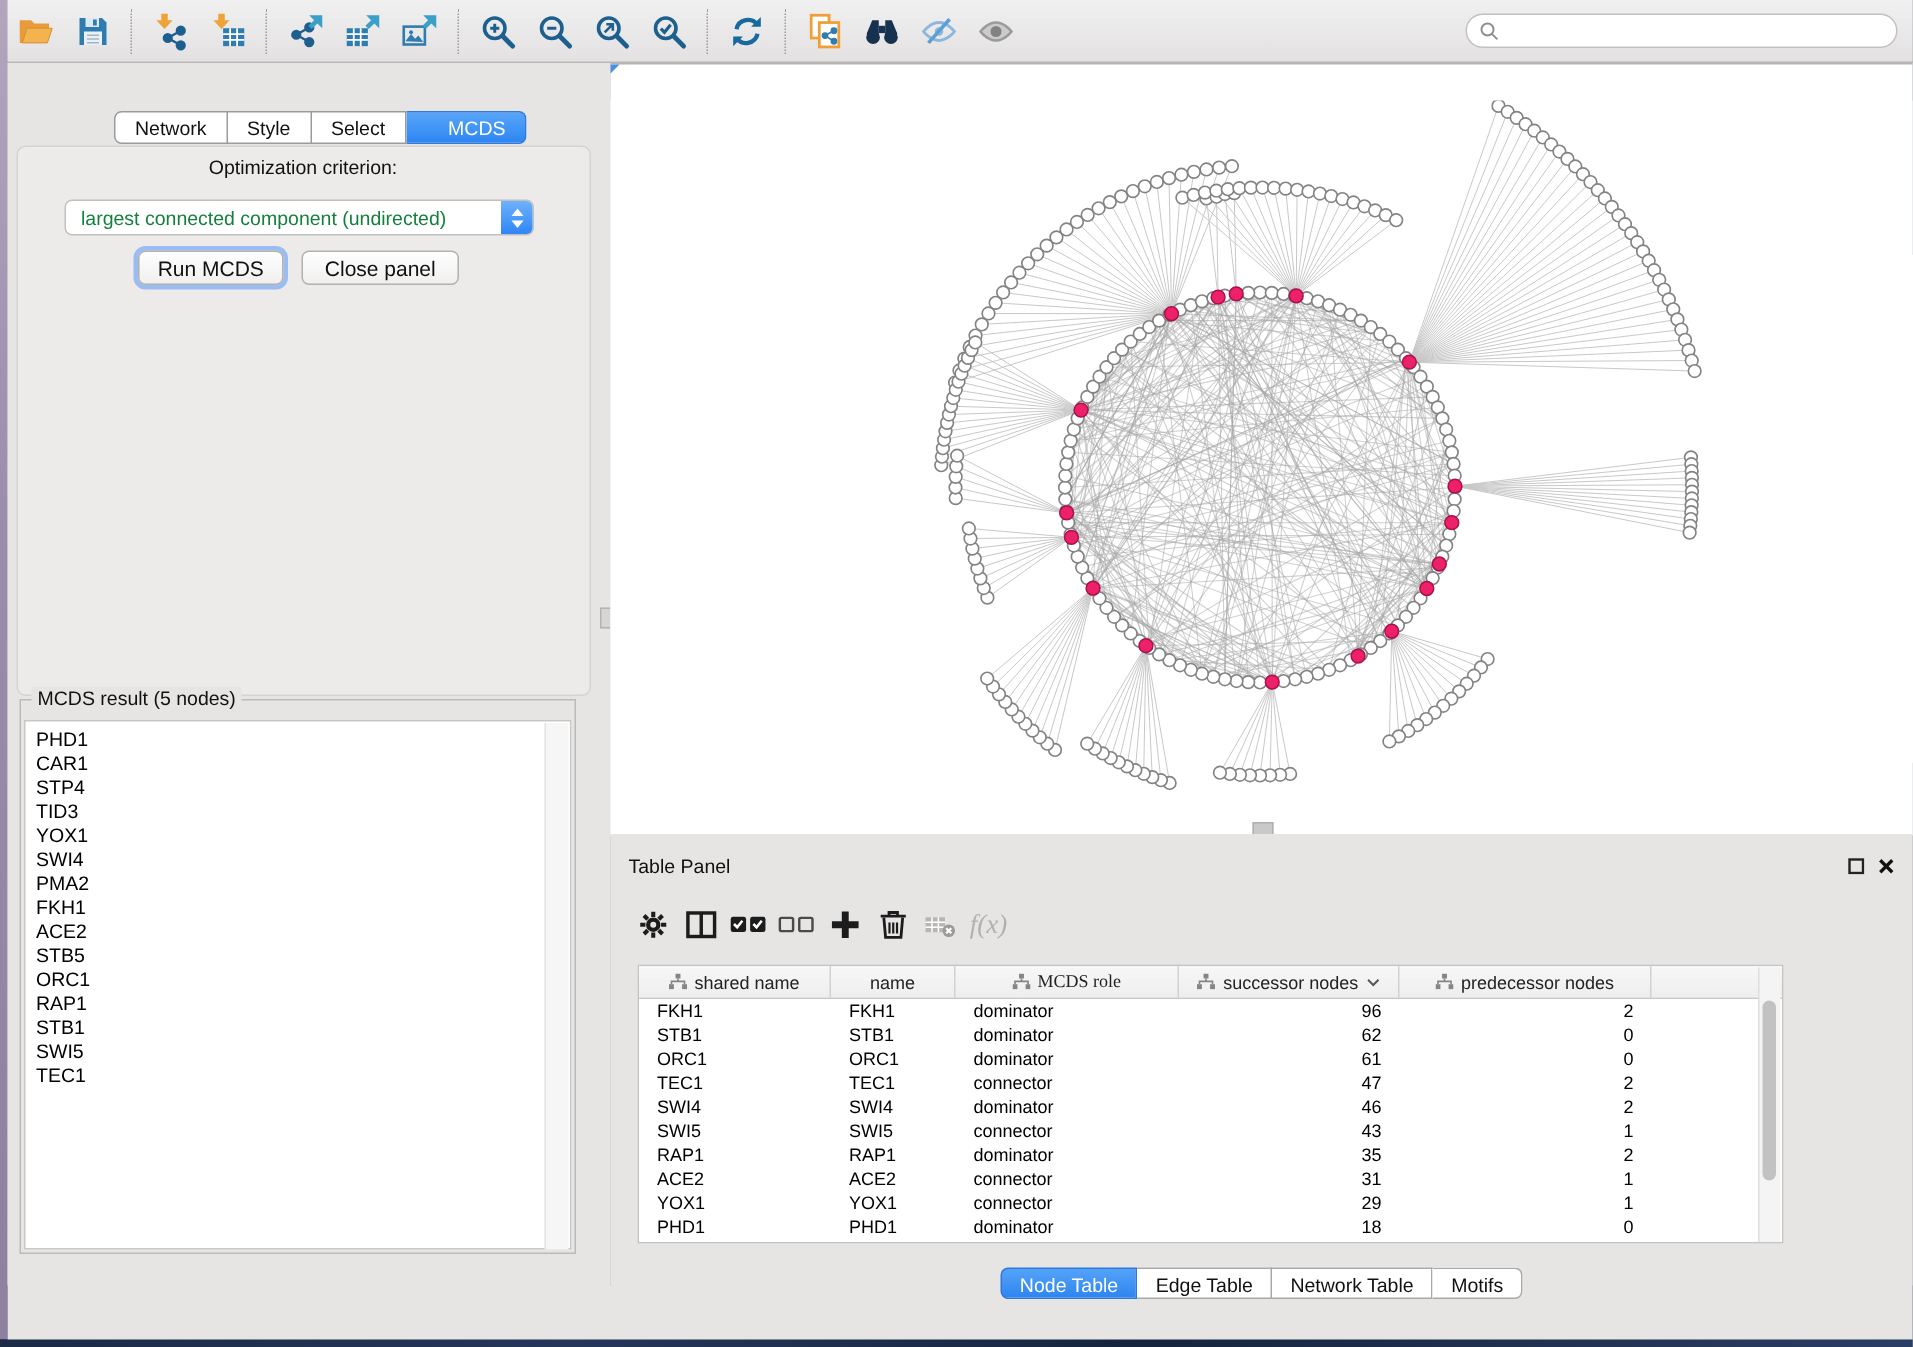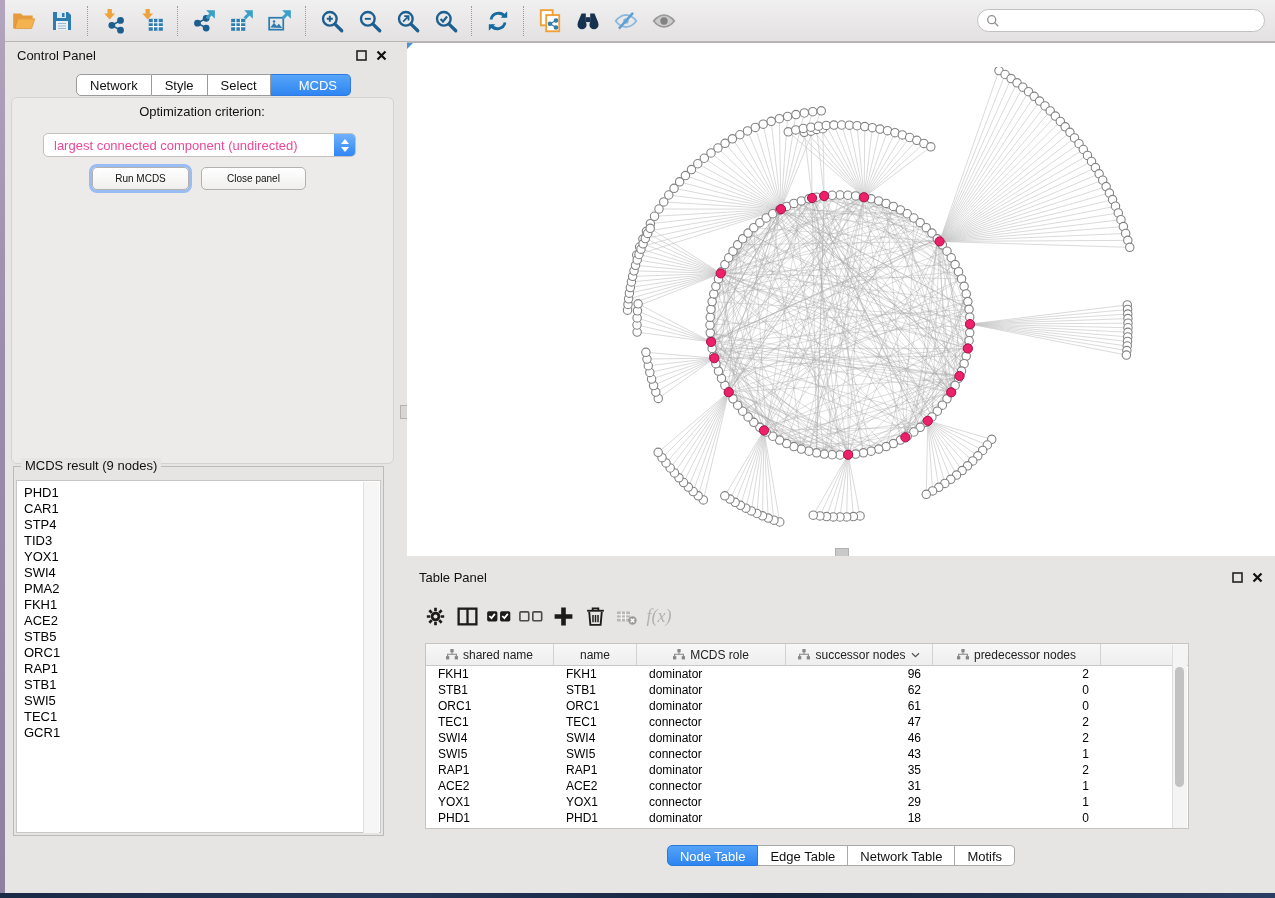--- a/index.html
+++ b/index.html
@@ -29,25 +29,25 @@
   .panel-title{font-size:13px;color:#111;}
   .win-mini-icons{margin-left:auto;display:flex;gap:9px;align-items:center;}
   #cp-tabs{left:71px;top:32px;height:22px;display:flex;}
   .seg-tab{font-size:13px;color:#111;background:#fff;border:1px solid #9b9b9b;border-left-width:0;padding:0 13px;height:22px;line-height:22px;box-sizing:border-box;}
   .seg-tab:first-child{border-left-width:1px;border-radius:5px 0 0 5px;}
   .seg-tab:last-child{border-radius:0 5px 5px 0;}
   .seg-tab.sel{background:linear-gradient(#57a5f8,#2f86f2);border-color:#2f7ae0;color:#fff;padding-left:28px;}
   #cp-inner{left:6px;top:55px;width:381px;height:365px;background:#edebea;border:1px solid #d5d2d0;border-radius:6px;}
   #opt-label{top:62px;width:100%;text-align:center;font-size:13px;color:#111;}
   #opt-select{left:38px;top:91px;width:313px;height:24px;background:#fff;border:1px solid #c2c0bf;border-radius:5px;display:flex;align-items:center;box-sizing:border-box;}
-  #opt-select .val{flex:1;font-size:13px;color:#ec4899;padding-left:10px;white-space:nowrap;}
+  #opt-select .val{flex:1;font-size:13px;color:#15803d;padding-left:10px;white-space:nowrap;}
   #opt-stepper{width:21px;height:22px;border-radius:0 4px 4px 0;background:linear-gradient(#6fb1fc,#2f86f6);display:flex;flex-direction:column;align-items:center;justify-content:center;gap:3px;}
   .tri-up{width:0;height:0;border-left:4px solid transparent;border-right:4px solid transparent;border-bottom:5px solid #fff;}
   .tri-dn{width:0;height:0;border-left:4px solid transparent;border-right:4px solid transparent;border-top:5px solid #fff;}
-  .btn{background:linear-gradient(#ffffff,#f0efee);border:1px solid #b3b1b0;border-radius:5px;font-size:10px;color:#111;height:23px;display:flex;align-items:center;justify-content:center;box-sizing:border-box;}
+  .btn{background:linear-gradient(#ffffff,#f0efee);border:1px solid #b3b1b0;border-radius:5px;font-size:14px;color:#111;height:23px;display:flex;align-items:center;justify-content:center;box-sizing:border-box;}
   #run-btn{left:87px;top:125px;width:97px;box-shadow:0 0 0 3px rgba(84,150,250,.55);}
   #close-btn{left:196px;top:125px;width:105px;}
   #mcds-fieldset{left:8px;top:424px;width:371px;height:370px;border:1px solid #bcbab9;background:#e7e5e4;box-sizing:border-box;}
   #mcds-legend{left:16px;top:416px;background:#e7e5e4;padding:0 4px;font-size:13px;color:#111;}
   #mcds-listbox{left:11px;top:438px;width:365px;height:353px;background:#fff;border:1px solid #c9c7c6;box-sizing:border-box;}
   #mcds-scroll{right:1px;top:1px;width:15px;height:351px;background:#f6f6f6;border-left:1px solid #e2e2e2;}
   #mcds-items{left:0;top:4px;width:340px;}
   .mcds-item{font-size:13px;line-height:16px;padding-left:7px;color:#000;}
 
   
@@ -245,68 +245,56 @@
     <div id="search-wrap">
       <svg width="14" height="14" viewBox="0 0 16 16">
           <circle cx="6.5" cy="6.5" r="4.6" fill="none" stroke="#8f8f8f" stroke-width="1.5"></circle>
           <path d="M10 10l4 4" stroke="#8f8f8f" stroke-width="1.5"></path>
         </svg>
       <input type="text" placeholder="" style="">
     </div>
   </div>
 
   <div id="control-panel" class="abs">
-    <div class="panel-head">
-      <span class="panel-title">Control Panel</span>
-      <span class="win-mini-icons">
-        <svg width="11" height="11" viewBox="0 0 11 11">
-            <rect x="1" y="1" width="9" height="9" fill="none" stroke="#222" stroke-width="1.6"></rect>
-          </svg>
-        <svg width="11" height="11" viewBox="0 0 11 11">
-            <path d="M1.5 1.5l8 8M9.5 1.5l-8 8" stroke="#111" stroke-width="2.2"></path>
-          </svg>
-      </span>
-    </div>
     <div id="cp-tabs" class="abs">
         <div class="seg-tab">Network</div>
         <div class="seg-tab">Style</div>
         <div class="seg-tab">Select</div>
         <div class="seg-tab sel">MCDS</div>
       </div>
     <div id="cp-inner" class="abs"></div>
     <div id="opt-label" class="abs">Optimization criterion:</div>
     <div id="opt-select" class="abs">
       <span class="val">largest connected component (undirected)</span>
       <span id="opt-stepper">
           <span class="tri-up"></span>
           <span class="tri-dn"></span>
         </span>
     </div>
     <div id="run-btn" class="abs btn">Run MCDS</div>
     <div id="close-btn" class="abs btn">Close panel</div>
     <div id="mcds-fieldset" class="abs"></div>
-    <div id="mcds-legend" class="abs">MCDS result (9 nodes)</div>
+    <div id="mcds-legend" class="abs">MCDS result (5 nodes)</div>
     <div id="mcds-listbox" class="abs">
       <div id="mcds-items" class="abs">
           <div class="mcds-item">PHD1</div>
           <div class="mcds-item">CAR1</div>
           <div class="mcds-item">STP4</div>
           <div class="mcds-item">TID3</div>
           <div class="mcds-item">YOX1</div>
           <div class="mcds-item">SWI4</div>
           <div class="mcds-item">PMA2</div>
           <div class="mcds-item">FKH1</div>
           <div class="mcds-item">ACE2</div>
           <div class="mcds-item">STB5</div>
           <div class="mcds-item">ORC1</div>
           <div class="mcds-item">RAP1</div>
           <div class="mcds-item">STB1</div>
           <div class="mcds-item">SWI5</div>
           <div class="mcds-item">TEC1</div>
-          <div class="mcds-item">GCR1</div>
         </div>
       <div id="mcds-scroll" class="abs"></div>
     </div>
   </div>
 
   <div id="v-divider" class="abs"></div>
   <div id="v-grip" class="abs"></div>
 
   <div id="network-window" class="abs">
     <div id="net-corner" class="abs"></div>
@@ -1197,21 +1185,21 @@
               <rect x="4" y="0" width="3" height="3" fill="#858585"></rect>
               <rect x="0" y="6.5" width="3" height="3" fill="#858585"></rect>
               <rect x="8" y="6.5" width="3" height="3" fill="#858585"></rect>
               <path d="M5.5 3v1.8M1.5 6.5V4.8h8v1.7" stroke="#858585" fill="none" stroke-width="1"></path>
             </svg>
             <span>shared name</span>
           </div>
           <div class="th" style="width: 83px;">
             <span>name</span>
           </div>
-          <div class="th" style="width: 149px;">
+          <div class="th" style="width: 149px; font-family: Liberation Serif, serif;">
             <svg width="12" height="11" viewBox="0 0 11 10">
               <rect x="4" y="0" width="3" height="3" fill="#858585"></rect>
               <rect x="0" y="6.5" width="3" height="3" fill="#858585"></rect>
               <rect x="8" y="6.5" width="3" height="3" fill="#858585"></rect>
               <path d="M5.5 3v1.8M1.5 6.5V4.8h8v1.7" stroke="#858585" fill="none" stroke-width="1"></path>
             </svg>
             <span>MCDS role</span>
           </div>
           <div class="th" style="width: 147px;">
             <svg width="12" height="11" viewBox="0 0 11 10">

